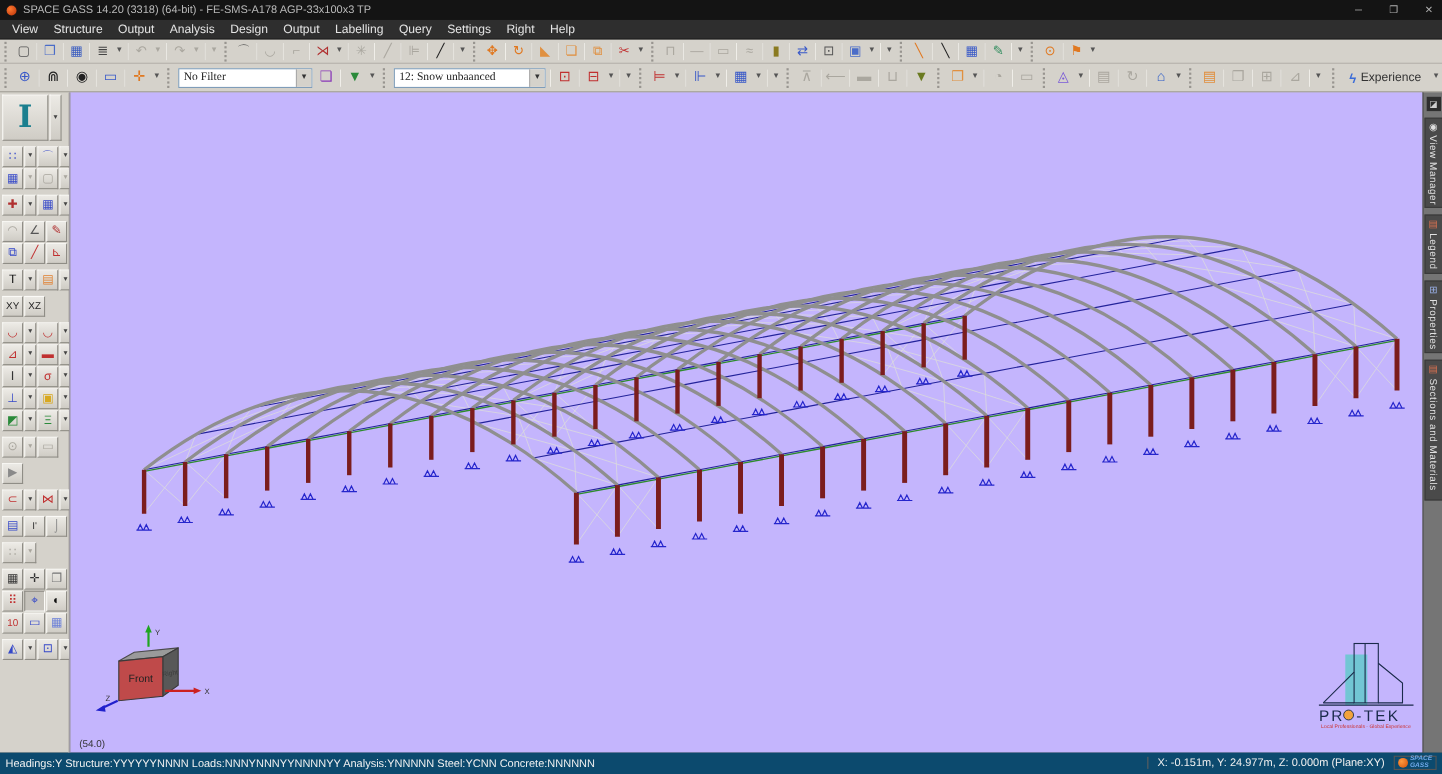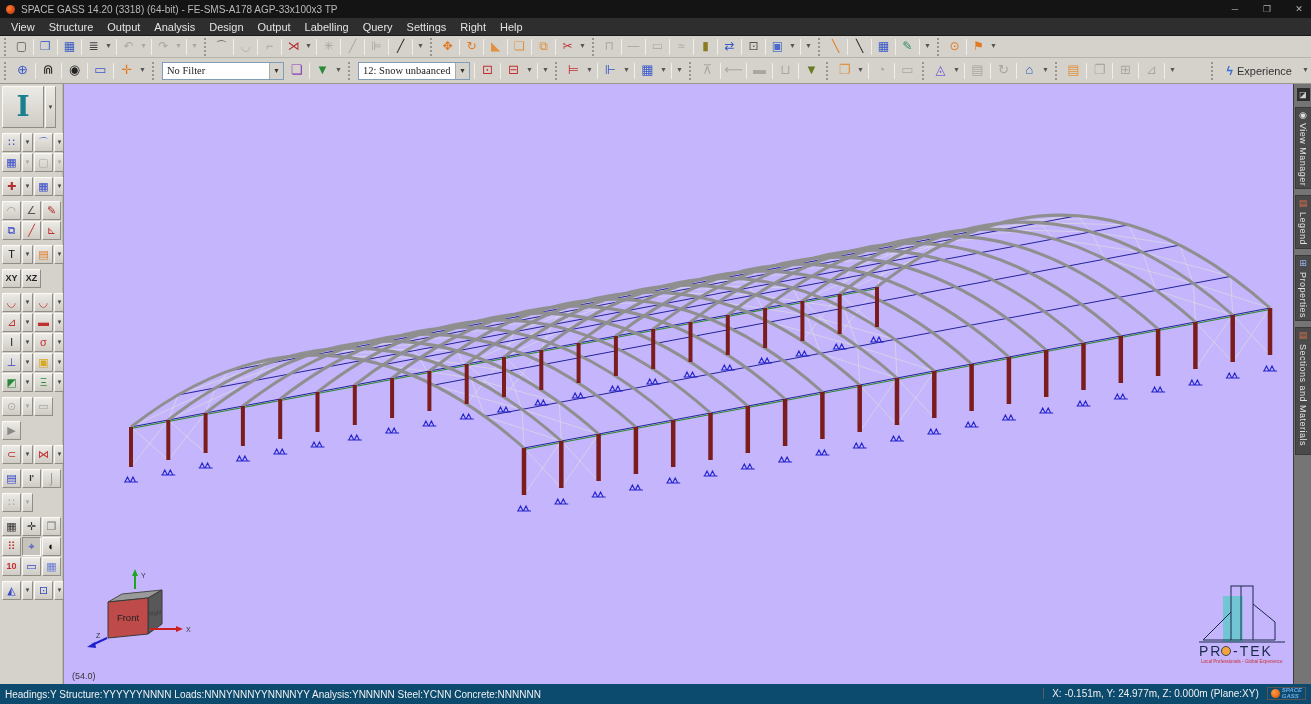--- a/index.html
+++ b/index.html
@@ -28,21 +28,21 @@
   .push-right { margin-left:auto; }
   .main { display:flex; height:600px; background:#d5d2cb; }
   .toolbox { width:63px; background:#d5d2cb; padding:2px 1px 0 2px; flex:0 0 auto; border-right:1px solid #bcb9b2; }
   .tbx-row { display:flex; gap:1px; margin-bottom:1px; }
   .tbx-row.gap { margin-top:5px; }
   .tbx-btn, .tbx-dd, .tbx-big {
     background:linear-gradient(#eceae5,#cfccc5); border:1px solid; border-color:#fbfaf7 #8f8d86 #8f8d86 #fbfaf7;
     text-align:center; color:#444; flex:0 0 auto;
   }
   .tbx-btn { width:19px; height:19px; line-height:17px; font-size:11px; }
-  .tbx-btn.small-txt { font-size:9px; font-weight:bold; }
+  .tbx-btn.small-txt { font-size:9px; font-weight:normal; }
   .tbx-dd { width:11px; height:19px; line-height:17px; font-size:6px; }
   .tbx-big { width:42px; height:42px; line-height:40px; font-size:28px; font-weight:bold; font-family:"Liberation Serif","DejaVu Serif",serif; }
   .tbx-dd.big { height:42px; line-height:40px; }
   .tbx-btn.pressed { background:#c6c3bc; border-color:#8f8d86 #fbfaf7 #fbfaf7 #8f8d86; }
   .tbx-btn.dis, .tbx-dd.dis { color:#a9a69e; }
   .viewport { flex:1; background:#c4b5fd; position:relative; border-left:1px solid #8f8d86; }
   .vp-annotation { position:absolute; left:8px; bottom:3px; font-size:9px; color:#333; }
   .cube-widget { position:absolute; left:22px; bottom:24px; }
   .protek { position:absolute; right:4px; bottom:14px; }
   .rightstrip { width:19px; background:#757575; flex:0 0 auto; border-left:1px solid #3c3c3c; display:flex; flex-direction:column; align-items:center; padding-top:4px; gap:6px; }
@@ -186,21 +186,21 @@
     <div class="tb-grip"></div>
     <div class="tb-combo" style="width: 122px;">
       <span class="combo-val">No Filter</span>
       <span class="combo-arr">▼</span>
     </div>
     <div class="tb-btn" style="color: rgb(138, 58, 184);">❏</div>
     <div class="tb-sep"></div>
     <div class="tb-btn" style="color: rgb(42, 138, 58);">▼</div>
     <div class="tb-dd">▼</div>
     <div class="tb-grip"></div>
-    <div class="tb-combo" style="width: 112px;">
+    <div class="tb-combo" style="width: 138px;">
       <span class="combo-val">12: Snow unbaanced</span>
       <span class="combo-arr">▼</span>
     </div>
     <div class="tb-sep"></div>
     <div class="tb-btn" style="color: rgb(192, 48, 48);">⊡</div>
     <div class="tb-sep"></div>
     <div class="tb-btn" style="color: rgb(192, 48, 48);">⊟</div>
     <div class="tb-dd">▼</div>
     <div class="tb-sep"></div>
     <div class="tb-dd">▼</div>

